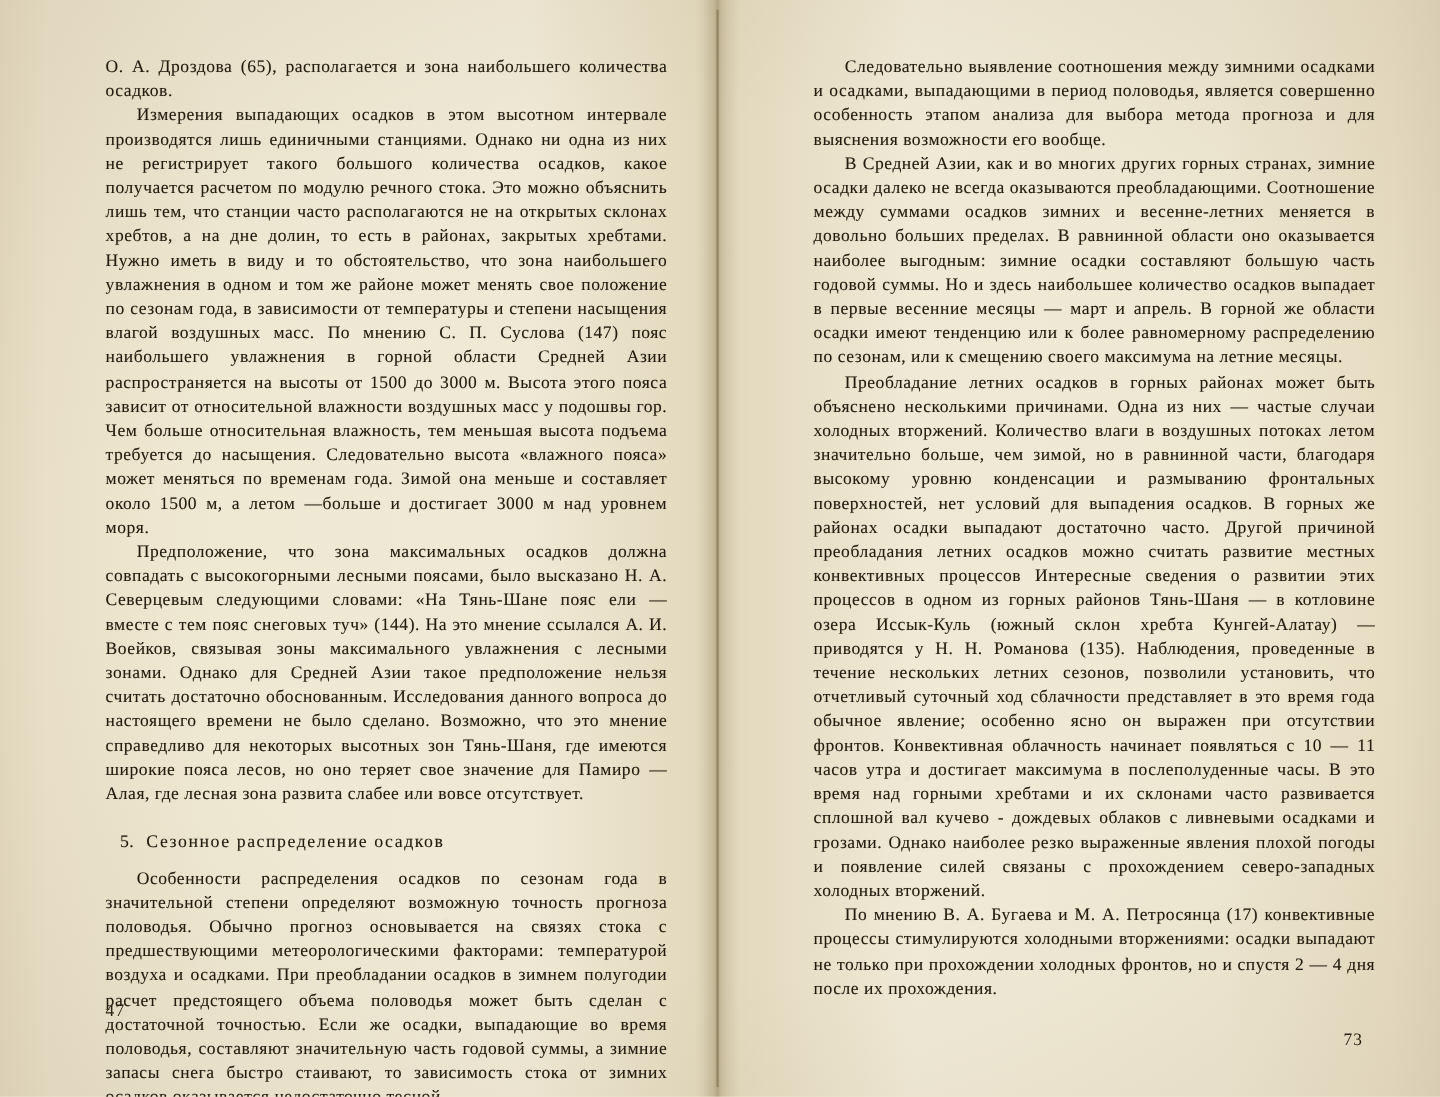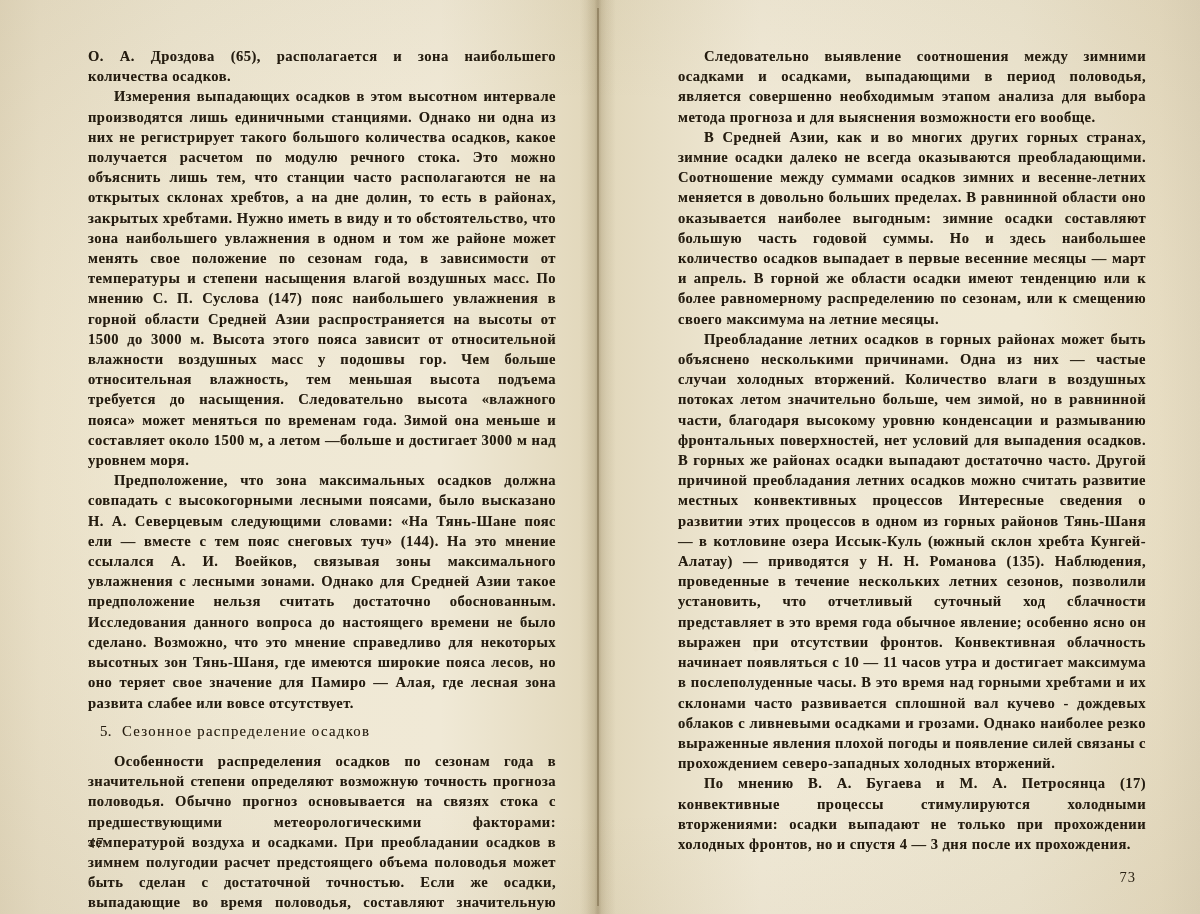--- a/index.html
+++ b/index.html
@@ -97,46 +97,45 @@
   p {
     margin: 0 0 0 0;
     text-indent: 26px;
     hyphens: manual;
   }
   p.noindent { text-indent: 0; }
 
   
   .col p, .col h3 {
     text-shadow: 0 0 0.6px rgba(40,28,12,0.35);
-    font-weight: bold;
   }
 
   h3.section-head {
-    margin: 8px 0 10px 0;
+    margin: 20px 0 10px 0;
     font-size: 14.8px;
     font-weight: normal;
     text-indent: 12px;
     letter-spacing: 0.4px;
     text-align: left;
   }
   h3.section-head .num {
     margin-right: 10px;
   }
   h3.section-head .ttl {
     letter-spacing: 1.3px;
   }
 
   .folio {
     position: absolute;
     font-size: 14.5px;
     color: #2a2113;
     letter-spacing: 1px;
   }
   .folio-left  { left: 88px;  bottom: 62px; }
-  .folio-right { right: 64px; bottom: 28px; }
+  .folio-right { right: 64px; bottom: 38px; }
   .sp-c { letter-spacing: 0.45px; }
 </style>
 </head>
 <body>
 
 <div class="spread">
 
   <div class="gutter"></div>
   <div class="gutter-line"></div>
 
@@ -150,21 +149,21 @@
         <span class="num">5.</span><span class="ttl">Сезонное распределение осадков</span>
       </h3>
 
       <p class="sp-c">Особенности распределения осадков по сезонам года в значительной степени определяют возможную точность прогноза половодья. Обычно прогноз основывается на связях стока с предшествующими метеорологическими факторами: температурой воздуха и осадками. При преобладании осадков в зимнем полугодии расчет предстоящего объема половодья может быть сделан с достаточной точностью. Если же осадки, выпадающие во время половодья, составляют значительную часть годовой суммы, а зимние запасы снега быстро стаивают, то зависимость стока от зимних осадков оказывается недостаточно тесной.</p>
     </div>
     <div class="folio folio-left">47</div>
   </div>
 
   <div class="page page-right">
     <div class="col">
-      <p class="sp-c">Следовательно выявление соотношения между зимними осадками и осадками, выпадающими в период половодья, является совершенно необходимым этапом анализа для выбора метода прогноза и для выяснения возможности его вообще.</p>
+      <p class="sp-c">Следовательно выявление соотношения между зимними осадками и осадками, выпадающими в период половодья, является совершенно особенность этапом анализа для выбора метода прогноза и для выяснения возможности его вообще.</p>
       <p class="sp-c">В Средней Азии, как и во многих других горных странах, зимние осадки далеко не всегда оказываются преобладающими. Соотношение между суммами осадков зимних и весенне-летних меняется в довольно больших пределах. В равнинной области оно оказывается наиболее выгодным: зимние осадки составляют большую часть годовой суммы. Но и здесь наибольшее количество осадков выпадает в первые весенние месяцы — март и апрель. В горной же области осадки имеют тенденцию или к более равномерному распределению по сезонам, или к смещению своего максимума на летние месяцы.</p>
       <p class="sp-c">Преобладание летних осадков в горных районах может быть объяснено несколькими причинами. Одна из них — частые случаи холодных вторжений. Количество влаги в воздушных потоках летом значительно больше, чем зимой, но в равнинной части, благодаря высокому уровню конденсации и размыванию фронтальных поверхностей, нет условий для выпадения осадков. В горных же районах осадки выпадают достаточно часто. Другой причиной преобладания летних осадков можно считать развитие местных конвективных процессов Интересные сведения о развитии этих процессов в одном из горных районов Тянь-Шаня — в котловине озера Иссык-Куль (южный склон хребта Кунгей-Алатау) — приводятся у Н. Н. Романова (135). Наблюдения, проведенные в течение нескольких летних сезонов, позволили установить, что отчетливый суточный ход сблачности представляет в это время года обычное явление; особенно ясно он выражен при отсутствии фронтов. Конвективная облачность начинает появляться с 10 — 11 часов утра и достигает максимума в послеполуденные часы. В это время над горными хребтами и их склонами часто развивается сплошной вал кучево - дождевых облаков с ливневыми осадками и грозами. Однако наиболее резко выраженные явления плохой погоды и появление силей связаны с прохождением северо-западных холодных вторжений.</p>
-      <p class="sp-c">По мнению В. А. Бугаева и М. А. Петросянца (17) конвективные процессы стимулируются холодными вторжениями: осадки выпадают не только при прохождении холодных фронтов, но и спустя 4 — 3 дня после их прохождения.</p>
+      <p class="sp-c">По мнению В. А. Бугаева и М. А. Петросянца (17) конвективные процессы стимулируются холодными вторжениями: осадки выпадают не только при прохождении холодных фронтов, но и спустя 2 — 4 дня после их прохождения.</p>
     </div>
     <div class="folio folio-right">73</div>
   </div>
 
 </div>
 
 </body></html>

